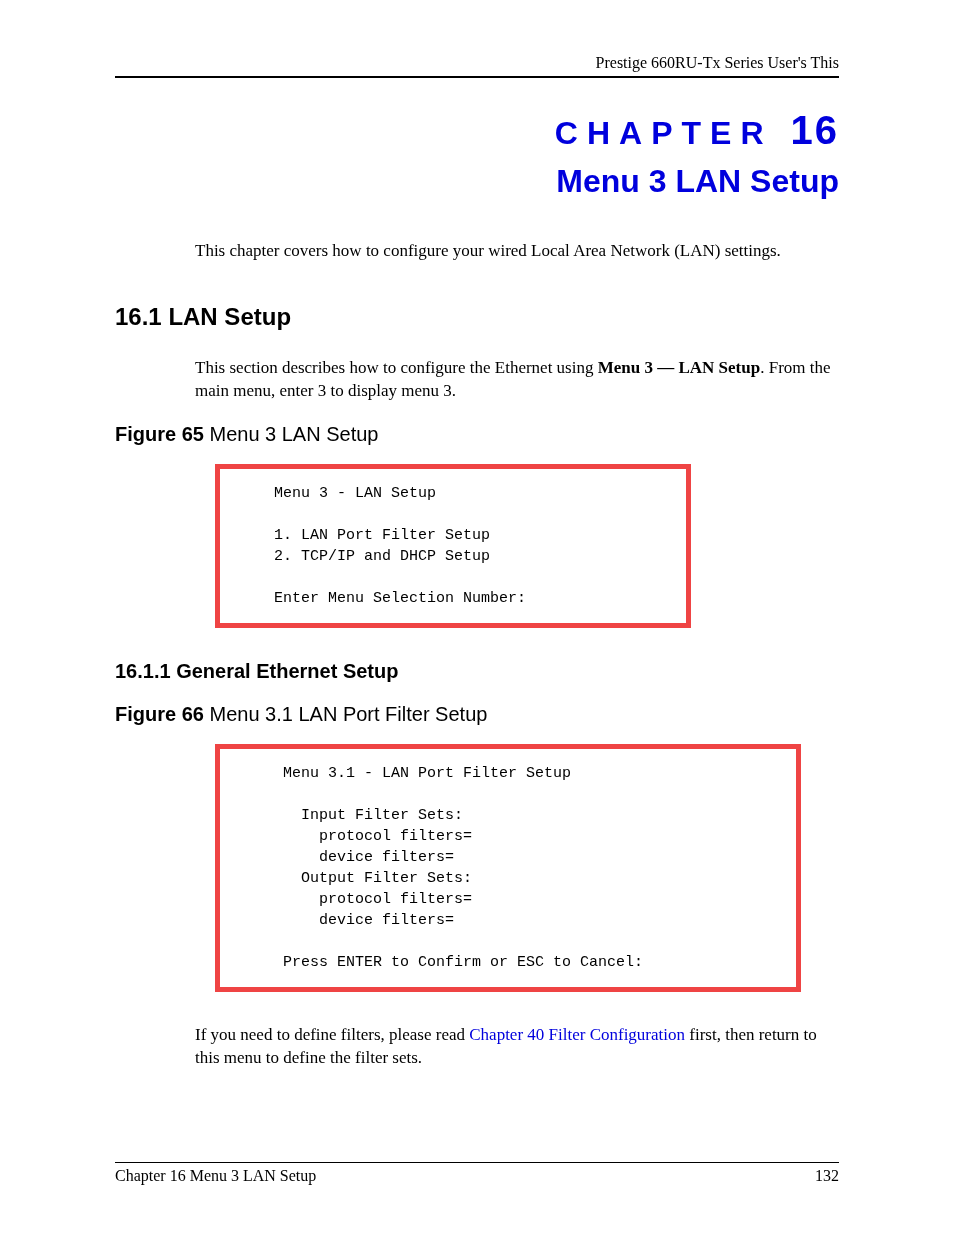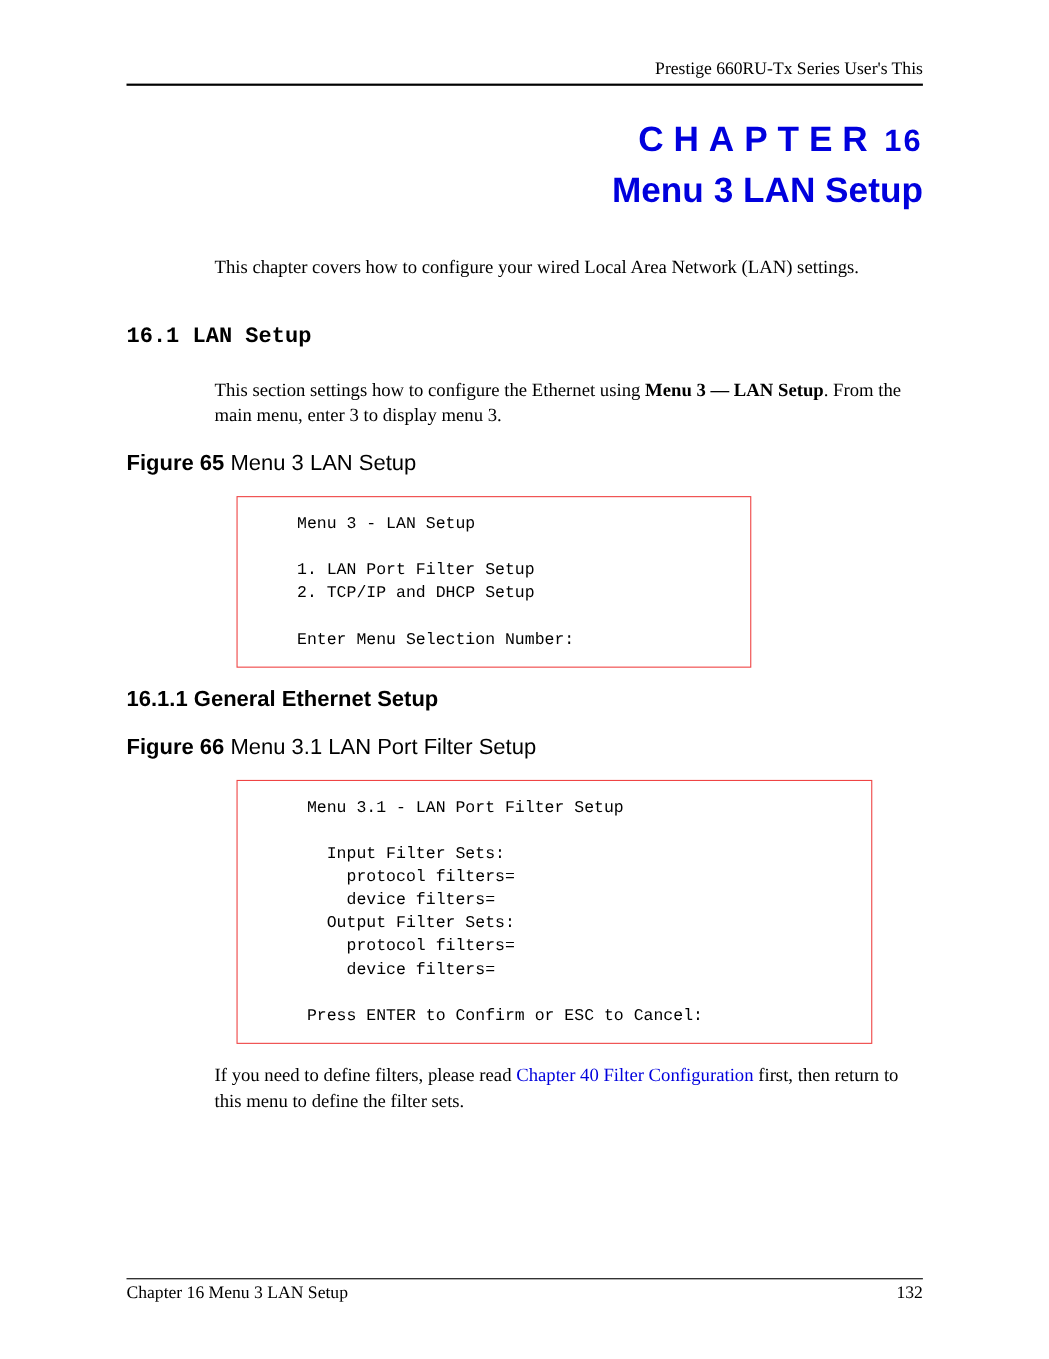--- a/index.html
+++ b/index.html
@@ -35,61 +35,61 @@
     color: #0000dd;
     font-weight: bold;
     font-family: Arial, Helvetica, sans-serif;
   }
   .chapter-word {
     font-size: 32px;
     letter-spacing: 9px;
     font-variant: small-caps;
   }
   .chapter-num {
-    font-size: 28px;
+    font-size: 40px;
     letter-spacing: 2px;
-    margin-left: 6px;
+    margin-left: 18px;
   }
   .chapter-title {
     color: #0000dd;
     font-weight: bold;
     font-family: Arial, Helvetica, sans-serif;
     font-size: 32px;
     margin-top: 10px;
   }
   .intro {
     font-size: 17px;
     margin: 0 0 40px 80px;
     line-height: 1.35;
   }
   h2.section {
-    font-family: Liberation Mono, monospace;
-    font-size: 20px;
+    font-family: Liberation Sans, sans-serif;
+    font-size: 24px;
     font-weight: bold;
     margin: 0 0 26px 0;
   }
   .body-text {
     font-size: 17px;
     margin: 0 0 20px 80px;
     line-height: 1.35;
   }
   .figure-label {
     font-family: Arial, Helvetica, sans-serif;
     font-size: 20px;
     margin: 0 0 18px 0;
   }
   .figure-label b {
     font-weight: bold;
   }
   .terminal-box {
-    border: 1px solid #ef4444;
+    border: 5px solid #ef4444;
     font-family: "Courier New", Courier, monospace;
     font-size: 15px;
     padding: 14px 18px;
-    margin: 0 0 18px 100px;
+    margin: 0 0 32px 100px;
     width: 430px;
     white-space: pre;
     line-height: 1.4;
   }
   .terminal-box.wide {
     width: 540px;
   }
   h3.subsection {
     font-family: Arial, Helvetica, sans-serif;
     font-size: 20px;
@@ -130,21 +130,21 @@
       <span class="chapter-word">CHAPTER</span><span class="chapter-num">16</span>
     </div>
     <div class="chapter-title">Menu 3 LAN Setup</div>
   </div>
 
   <p class="intro">This chapter covers how to configure your wired Local Area Network (LAN) settings.</p>
 
   <h2 class="section">16.1  LAN Setup</h2>
 
   <p class="body-text">
-    <span>This section settings how to configure the Ethernet using </span><b>Menu 3 — LAN Setup</b><span>. From the main menu, enter 3 to display menu 3.</span>
+    <span>This section describes how to configure the Ethernet using </span><b>Menu 3 — LAN Setup</b><span>. From the main menu, enter 3 to display menu 3.</span>
   </p>
 
   <p class="figure-label">
     <b>Figure 65</b><span>   Menu 3 LAN Setup</span>
   </p>
 
   <div class="terminal-box">    Menu 3 - LAN Setup
 
     1. LAN Port Filter Setup
     2. TCP/IP and DHCP Setup

